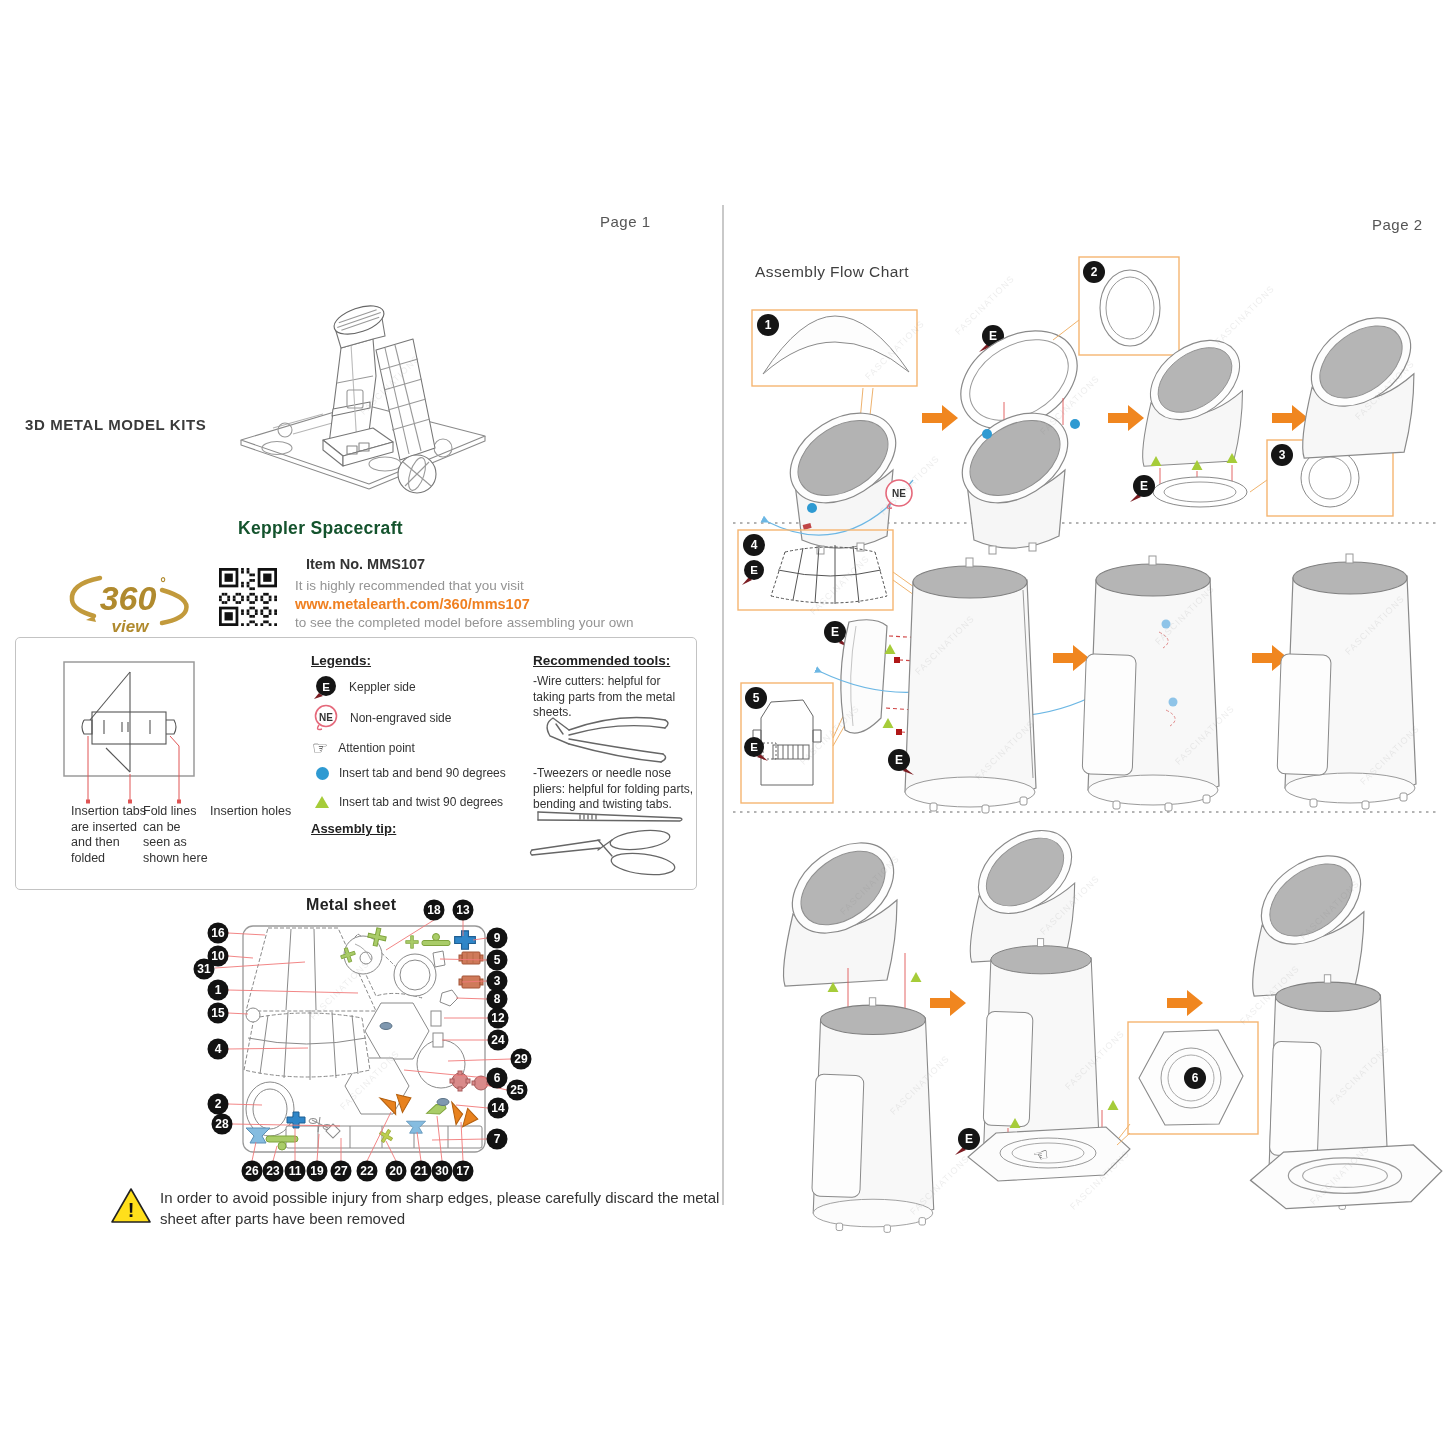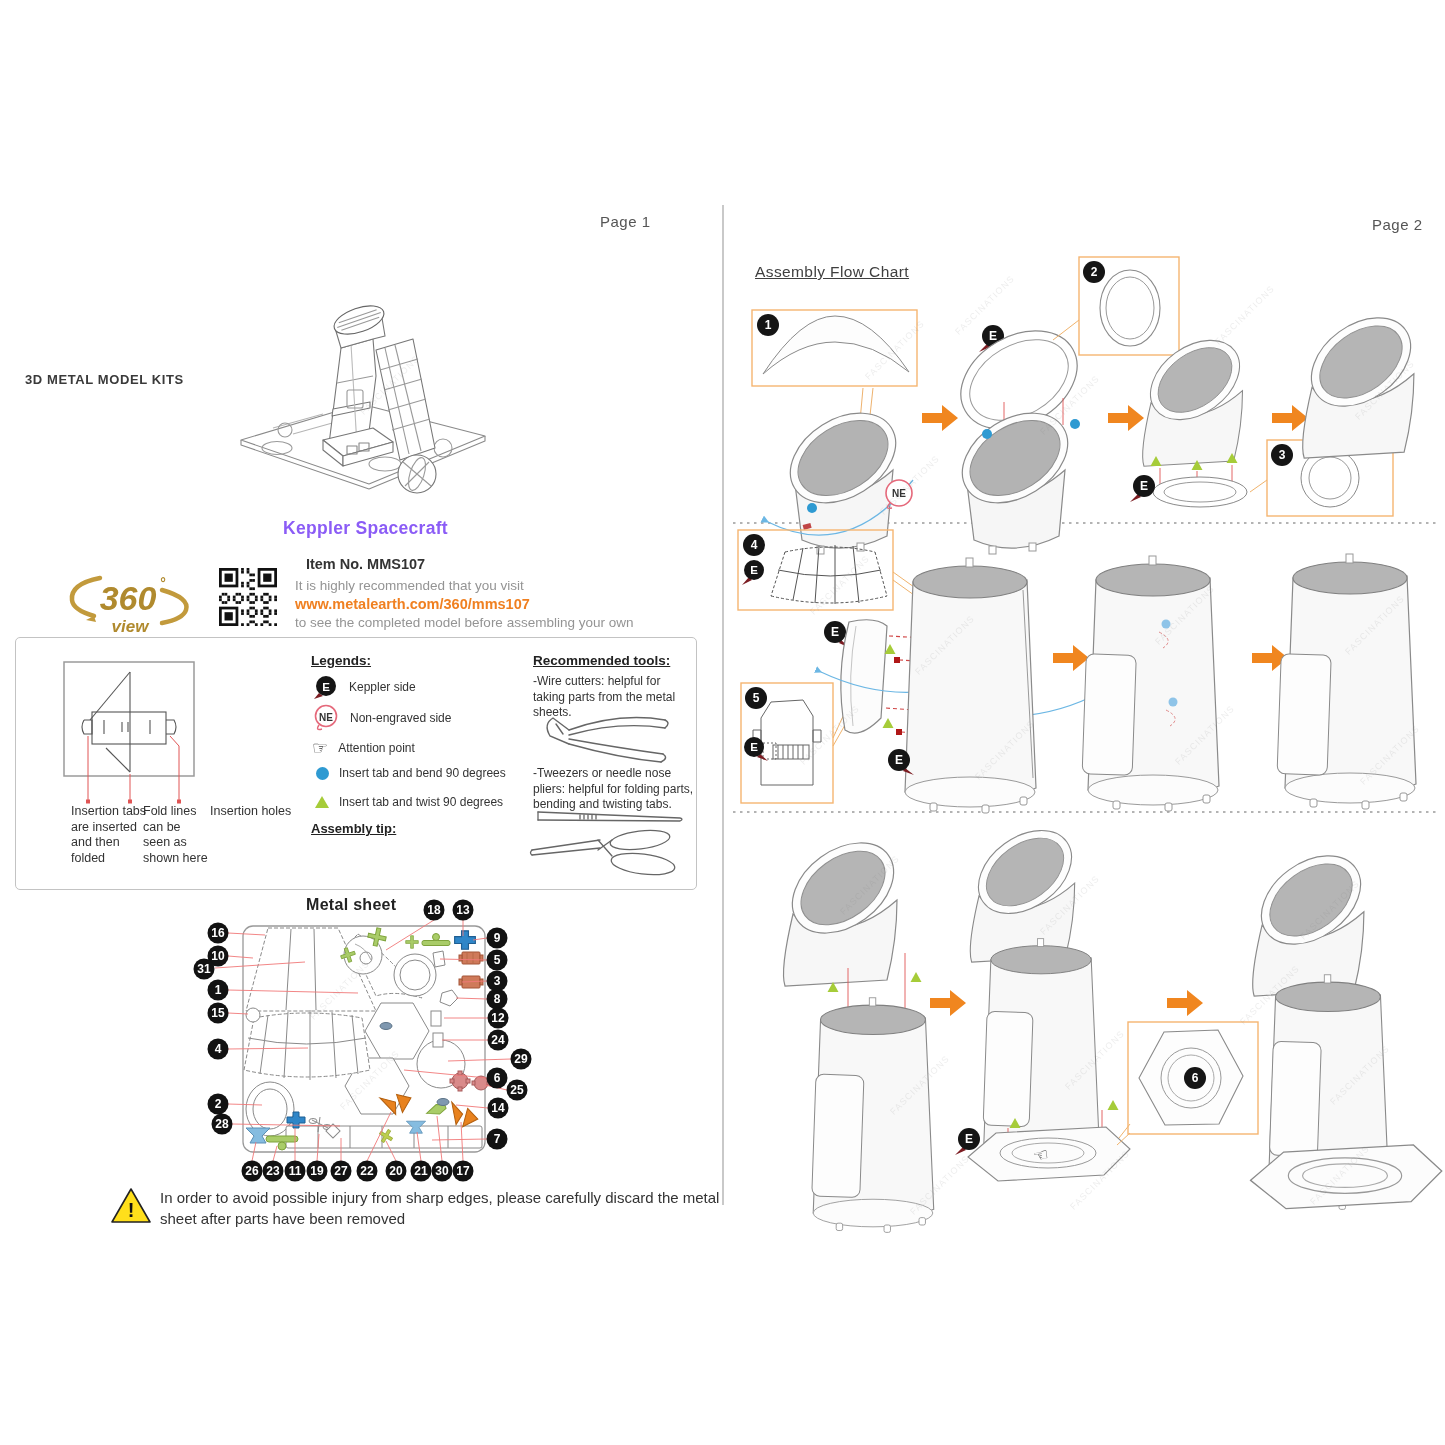--- a/index.html
+++ b/index.html
@@ -3,37 +3,37 @@
 <meta charset="utf-8">
 <style>
   html,body{margin:0;padding:0;background:#fff;}
   #page{position:relative;width:1445px;height:1445px;background:#fff;overflow:hidden;
         font-family:"Liberation Sans", sans-serif;color:#333;padding-left:47px;}
   .abs{position:absolute;}
   .page-label{font-size:15px;color:#555;letter-spacing:.5px;}
   .divider{left:722px;top:205px;width:2px;height:1000px;background:#c9c9c9;}
   .logo-line{font-weight:700;font-size:47px;line-height:.92;letter-spacing:-1px;color:#5cb93e;}
   .reg{font-size:14px;vertical-align:8px;color:#5cb93e;}
-  .tagline{font-weight:700;font-size:13px;letter-spacing:.6px;color:#3a3a3a;}
-  .prod-name{font-weight:700;font-size:17.5px;color:#8b5cf6;text-align:center;letter-spacing:.3px;}
+  .tagline{font-weight:700;font-size:15px;letter-spacing:.6px;color:#3a3a3a;margin-top:44px;}
+  .prod-name{font-weight:700;font-size:17.5px;color:#14532d;letter-spacing:.3px;}
   .prod-item{font-weight:700;font-size:14.5px;color:#333;text-align:center;margin-top:17px;}
   .rec{font-size:13.5px;color:#949494;line-height:1.32;}
   .rec .url{font-weight:700;font-size:14.5px;color:#f08021;}
   .panel{border:1.5px solid #c3c3c3;border-radius:5px;}
   .h-underline{font-weight:700;font-size:13.5px;color:#222;text-decoration:underline;}
   .leg-label{font-size:12px;color:#333;}
   .leg-row{position:absolute;display:flex;align-items:center;gap:10px;}
   .tip-text,.tool-text{font-size:12px;color:#333;line-height:1.3;}
   .ins-label{position:absolute;font-size:12.5px;color:#333;line-height:1.25;}
   .dot-blue{width:13px;height:13px;border-radius:50%;background:#2e9ad2;}
   .tri-green{width:0;height:0;border-left:7px solid transparent;border-right:7px solid transparent;border-bottom:12px solid #a6cc39;}
   .hand{font-size:18px;color:#444;}
   .ms-title{font-weight:700;font-size:16px;color:#222;letter-spacing:.3px;}
   .warn-text{font-size:15px;color:#333;line-height:1.4;font-weight:500;}
-  .flow-title{font-size:15.5px;color:#3f3f3f;letter-spacing:.4px;text-decoration:underline;}
+  .flow-title{font-size:15.5px;color:#3f3f3f;letter-spacing:.4px;}
   .wm{position:absolute;font-size:9px;letter-spacing:1.2px;color:#777;opacity:.13;transform:rotate(-45deg);pointer-events:none;}
   svg text.bt{font-family:"Liberation Sans",sans-serif;font-weight:700;font-size:12px;fill:#fff;text-anchor:middle;dominant-baseline:central;}
   svg text.btn{font-family:"Liberation Sans",sans-serif;font-weight:700;font-size:11.5px;fill:#fff;text-anchor:middle;dominant-baseline:central;}
   svg text.bts{font-family:"Liberation Sans",sans-serif;font-weight:700;font-size:10px;fill:#333;text-anchor:middle;dominant-baseline:central;}
   svg text.gold{font-family:"Liberation Sans",sans-serif;font-weight:700;fill:#b08a2e;text-anchor:middle;}
 </style>
 </head>
 <body>
 
 <div id="page">

